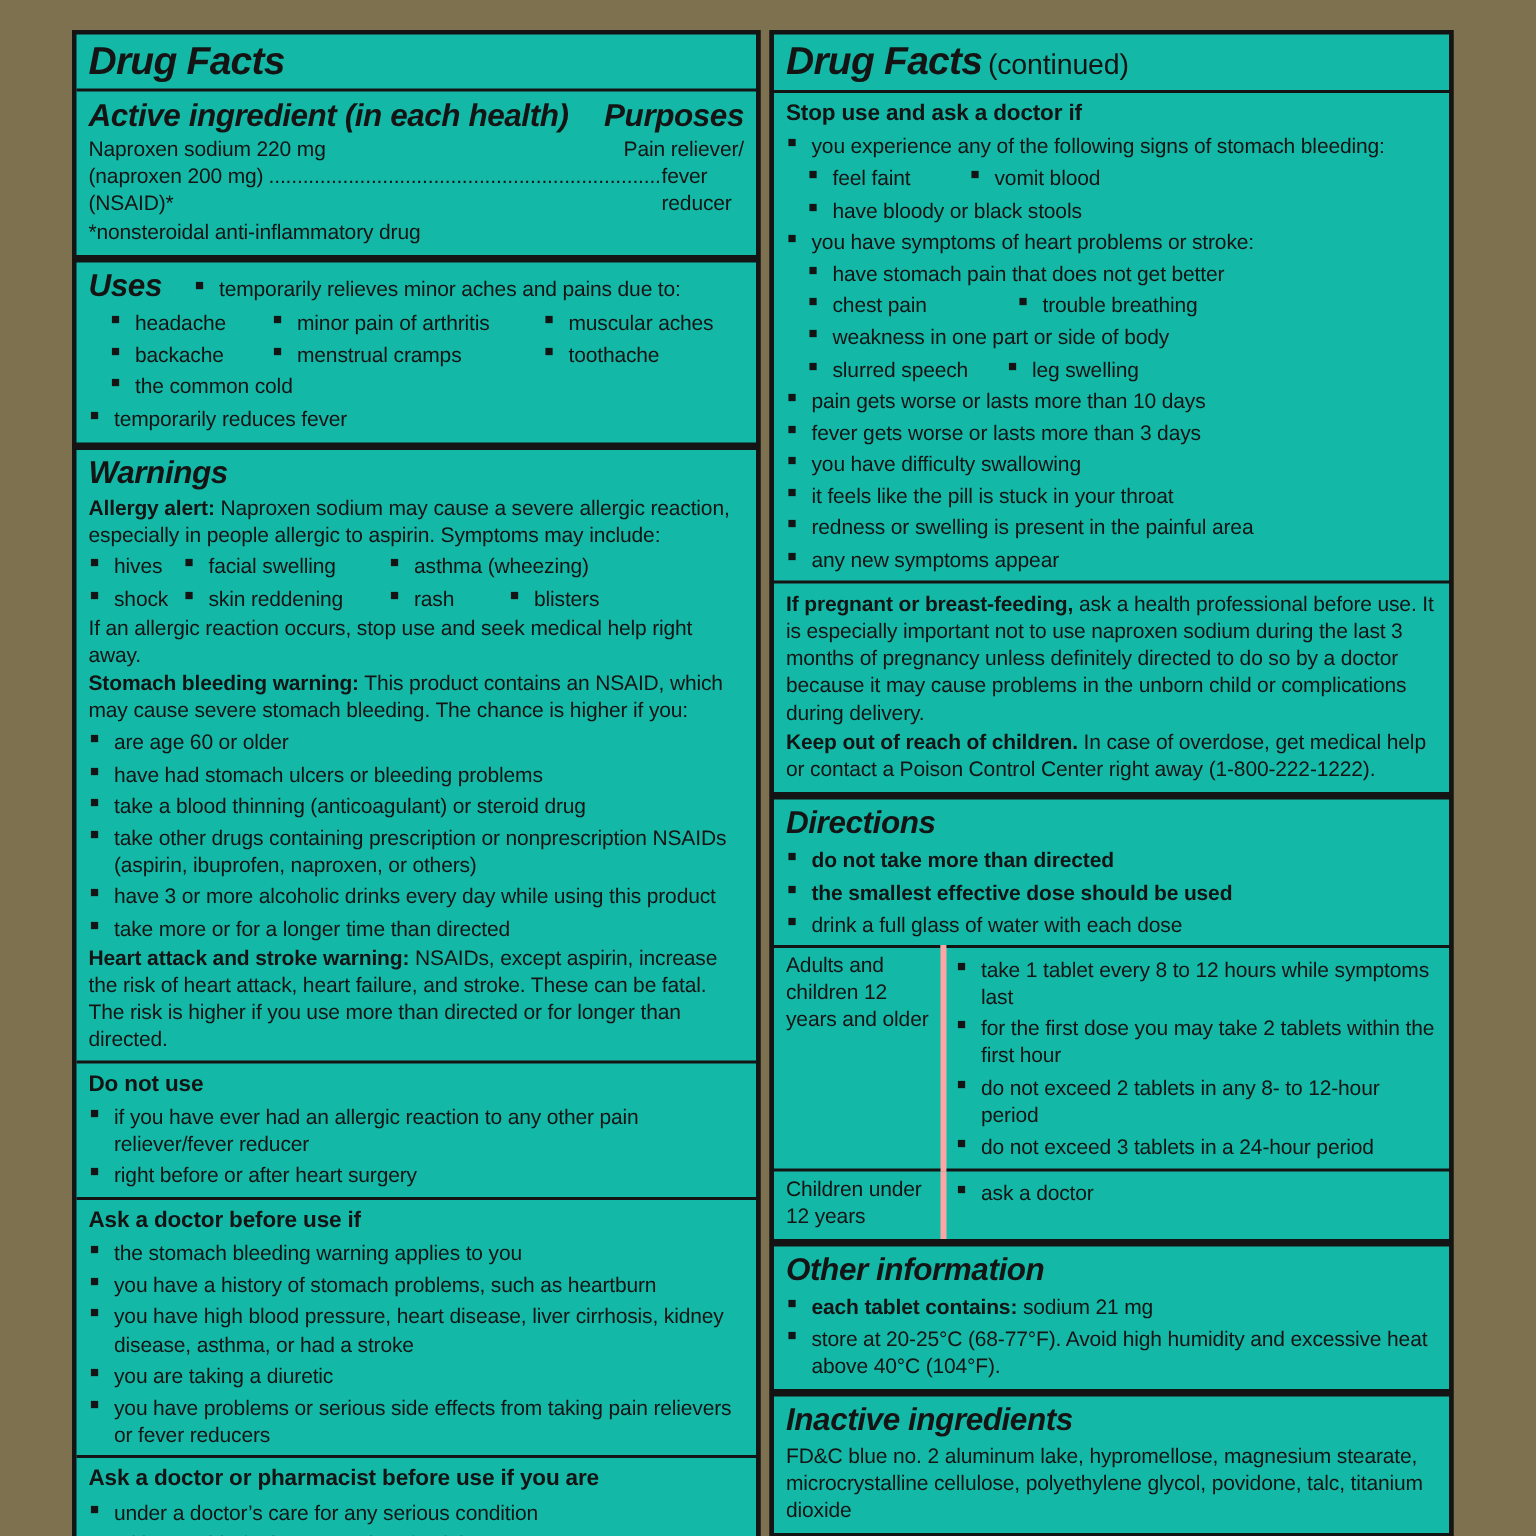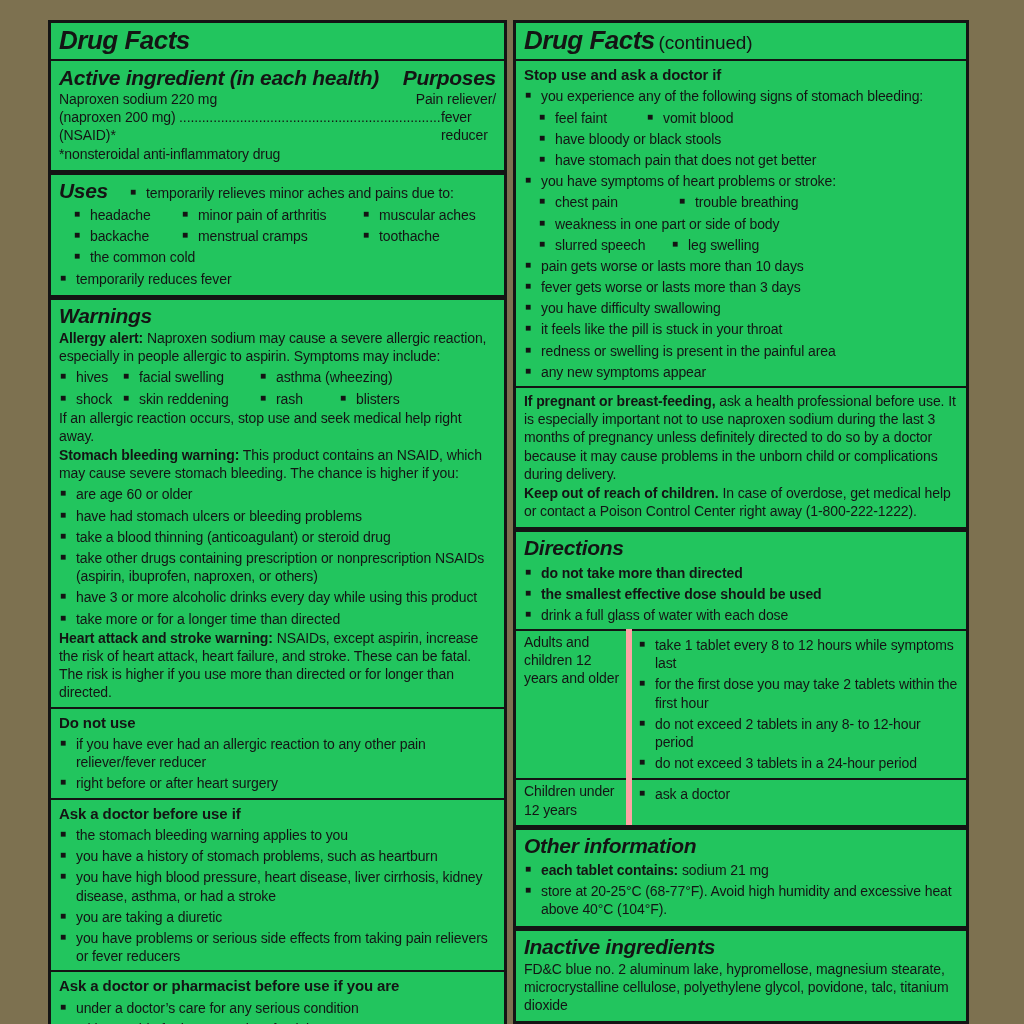--- a/index.html
+++ b/index.html
@@ -15,21 +15,21 @@
     background: #141414;
     border: 3px solid #141414;
     display: flex;
     flex-direction: column;
     gap: 5px;
     align-self: flex-start;
   }
   .col-left { width: 459px; }
   .col-right { width: 456px; }
   .box {
-    background: #22c55e;
+    background: #14b8a6;
     padding: 3px 8px 7px;
     font-size: 14px;
     line-height: 1.3;
     letter-spacing: -0.1px;
   }
   .rel { position: relative; }
   .h1 { font-style: italic; font-weight: bold; font-size: 26px; line-height: 1.15; letter-spacing: -0.5px; }
   .h2 { font-style: italic; font-weight: bold; font-size: 21px; line-height: 1.2; letter-spacing: -0.3px; }
   .cont { font-size: 19px; }
   .rule { border-top: 2px solid #141414; margin: 3px -8px 4px; }
@@ -55,21 +55,21 @@
   .c105 { width: 108px; }
   .c133 { width: 133px; }
   .c137 { width: 137px; }
   .c140 { width: 140px; }
   .c180 { width: 181px; }
   .flexrow { display: flex; justify-content: space-between; align-items: baseline; }
   .leader { flex: 1 1 auto; overflow: hidden; white-space: nowrap; }
   .useshead { display: flex; gap: 21px; align-items: baseline; }
   .dirtable { width: calc(100% + 16px); margin: 5px -8px -7px; border-collapse: collapse; }
   .dirtable td { border-top: 2px solid #141414; vertical-align: top; padding: 2px 6px 6px; font-size: 14px; line-height: 1.3; }
-  td.dirlabel { width: 113px; border-right: 6px solid #fca5a5; padding-left: 8px; }
+  td.dirlabel { width: 113px; border-right: 4px solid #fca5a5; padding-left: 8px; }
   .qbox { display: flex; align-items: flex-start; gap: 9px; padding-top: 7px; padding-bottom: 9px; flex-direction: column; }
   .phone { font-weight: bold; font-size: 16.5px; letter-spacing: -0.2px; }
 </style>
 </head>
 <body>
 
 <div class="wrap">
 
   <div class="col col-left">
 
@@ -174,22 +174,22 @@
         <span class="cont">(continued)</span>
       </div>
       <div class="rule"></div>
       <div class="subhead">Stop use and ask a doctor if</div>
       <div class="b">you experience any of the following signs of stomach bleeding:</div>
       <div class="row ind1">
         <span class="bi c105">feel faint</span>
         <span class="bi">vomit blood</span>
       </div>
       <div class="b ind1">have bloody or black stools</div>
+      <div class="b">you have symptoms of heart problems or stroke:</div>
       <div class="b ind1">have stomach pain that does not get better</div>
-      <div class="b">you have symptoms of heart problems or stroke:</div>
       <div class="row ind1">
         <span class="bi c140">chest pain</span>
         <span class="bi">trouble breathing</span>
       </div>
       <div class="b ind1">weakness in one part or side of body</div>
       <div class="row ind1">
         <span class="bi c133">slurred speech</span>
         <span class="bi">leg swelling</span>
       </div>
       <div class="b">pain gets worse or lasts more than 10 days</div>

